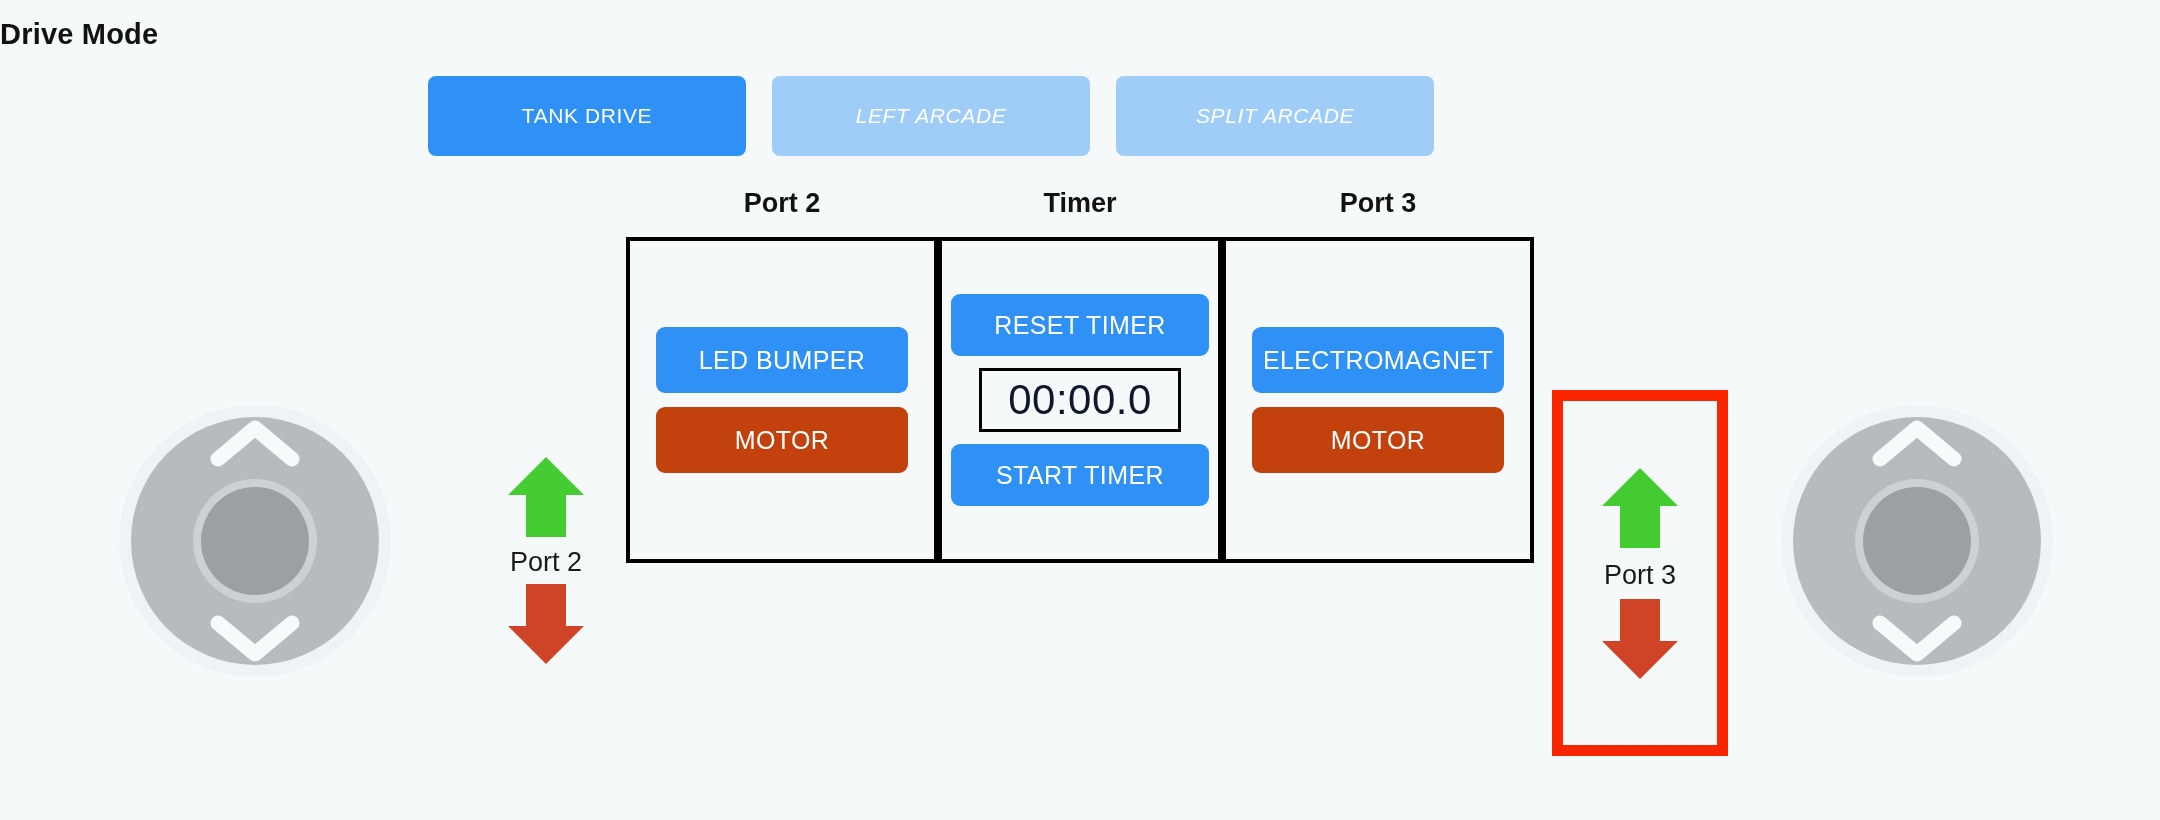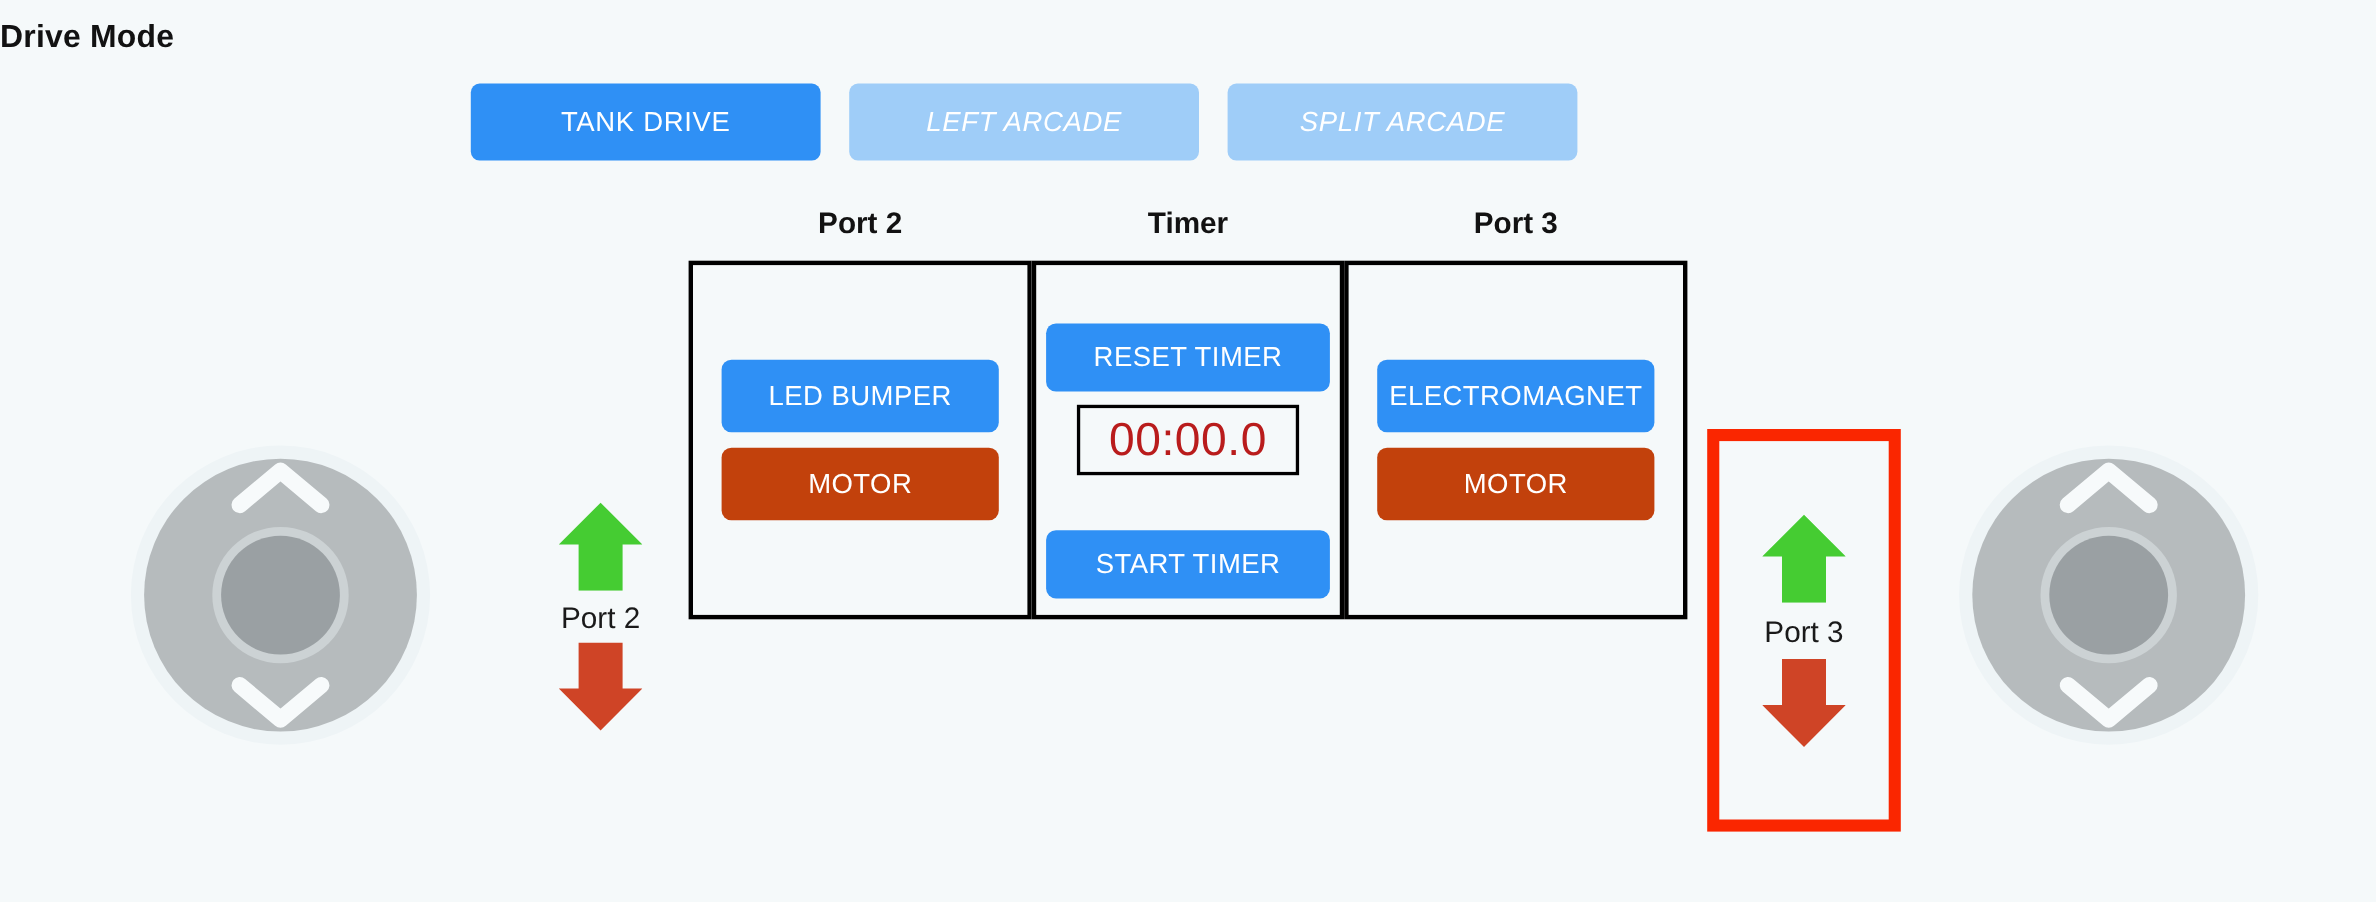--- a/index.html
+++ b/index.html
@@ -34,25 +34,25 @@
   }
   .mode-row {
     position: absolute;
     left: 428px;
     top: 76px;
     display: flex;
     gap: 26px;
   }
   .mode-btn {
     width: 318px;
-    height: 70px;
+    height: 80px;
     border: none;
     border-radius: 8px;
     color: #ffffff;
-    font-size: 25px;
+    font-size: 21px;
     font-family: "Liberation Sans", sans-serif;
     letter-spacing: 0.6px;
     display: flex;
     align-items: center;
     justify-content: center;
     cursor: pointer;
     padding: 0;
   }
   .mode-btn.active   { background: #2f90f5; }
   .mode-btn.inactive { background: #9fcdf8; font-style: italic; }
@@ -125,39 +125,38 @@
     background: #2f90f5;
     color: #ffffff;
     font-size: 25px;
     font-family: "Liberation Sans", sans-serif;
     letter-spacing: 0.4px;
     display: flex;
     align-items: center;
     justify-content: center;
     cursor: pointer;
     padding: 0;
-    margin-top: 38px;
   }
   .timer-stack {
     display: flex;
     flex-direction: column;
     align-items: center;
     gap: 12px;
   }
   .timer-display {
     width: 202px;
     height: 64px;
     box-sizing: border-box;
     border: 3px solid #000000;
     background: #f5f9fa;
     display: flex;
     align-items: center;
     justify-content: center;
     font-size: 42px;
-    color: #b91c1c;
+    color: #0f172a;
     letter-spacing: 0.5px;
   }
 
   
   .port-group {
     position: absolute;
     display: flex;
     flex-direction: column;
     align-items: center;
     justify-content: center;

